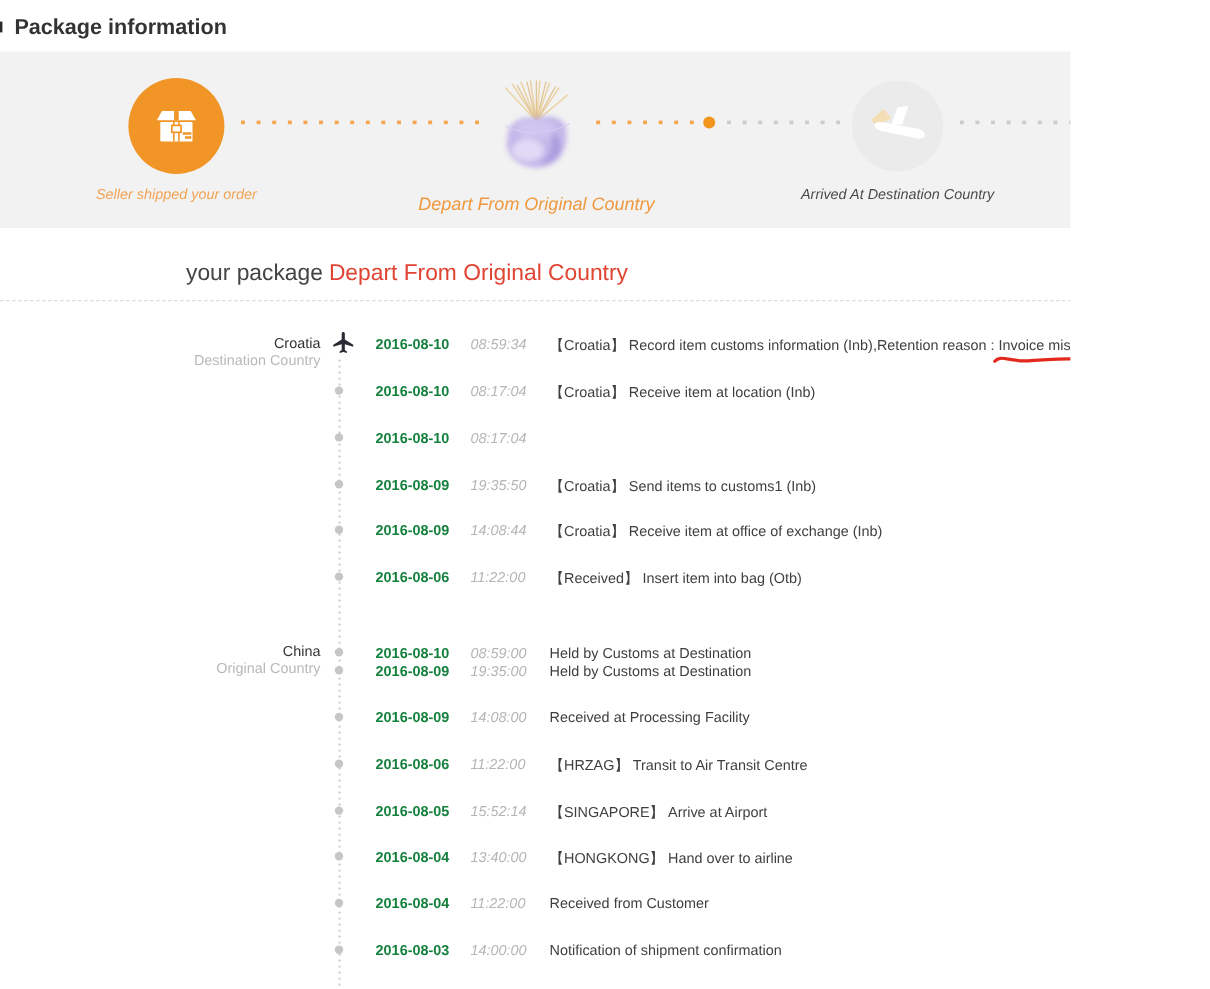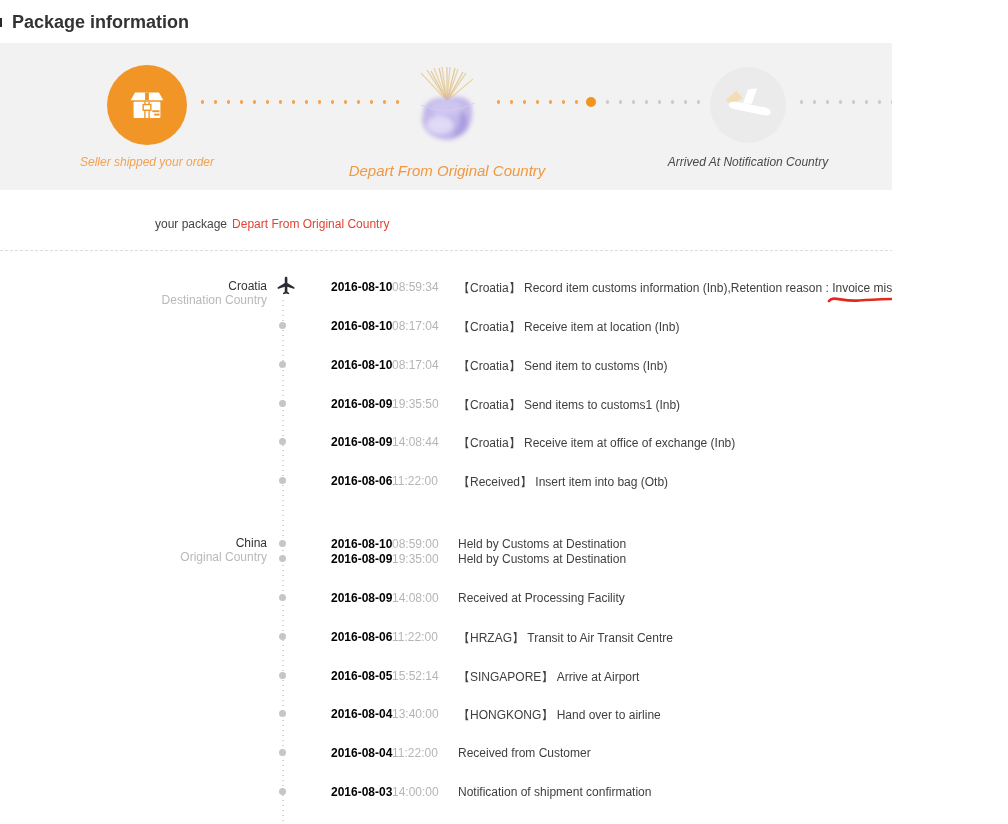--- a/index.html
+++ b/index.html
@@ -23,37 +23,37 @@
   .dots{position:absolute;top:56px;height:6px;background-repeat:repeat-x;background-position:left center;}
   .dots.orange{background-image:radial-gradient(circle,#F4A54E 1.7px,rgba(0,0,0,0) 1.9px);background-size:13px 6px;}
   .dots.gray{background-image:radial-gradient(circle,#cbcbcb 1.7px,rgba(0,0,0,0) 1.9px);background-size:13px 6px;}
   #dots-a{left:196px;width:212px;}
   #dots-b1{left:492px;width:92px;}
   #dots-b2{left:601px;width:105px;}
   #dots-c{left:795px;width:213px;}
   #current-dot{position:absolute;left:586px;top:54px;width:10px;height:10px;border-radius:50%;background:#F1951D;}
 
   
-  .status-line{position:absolute;left:155px;top:217px;font-size:12px;color:#444;}
+  .status-line{position:absolute;left:155px;top:217px;font-size:19px;color:#444;}
   .status-line .prefix{padding-right:5px;}
   .status-line .status{color:#E04432;}
   .sep{position:absolute;left:0;top:250px;width:1008px;height:0;border-top:1px dashed #ddd;}
 
   
   .vline{position:absolute;left:282px;top:298px;width:2px;height:526px;
          background-image:radial-gradient(circle,#d2d2d2 0.9px,rgba(0,0,0,0) 1.1px);
          background-size:2px 5px;background-repeat:repeat-y;}
   .row{position:absolute;left:0;width:1008px;height:18px;font-size:12px;}
   .row .side{position:absolute;left:97px;width:170px;top:-1px;text-align:right;line-height:14px;}
   .side .side-primary{color:#333;}
   .side .side-secondary{color:#b9b9b9;}
   .row .dot-marker{position:absolute;left:279px;top:3px;width:7px;height:7px;border-radius:50%;background:#c6c6c6;}
   .row .plane-marker{position:absolute;left:276px;top:-5px;width:21px;height:21px;}
-  .row .date{position:absolute;left:331px;font-weight:bold;color:#000000;}
-  .row .time{position:absolute;left:392px;color:#b5b5b5;}
+  .row .date{position:absolute;left:313px;font-weight:bold;color:#15803d;}
+  .row .time{position:absolute;left:392px;color:#b5b5b5;font-style:italic;}
   .row .msg{position:absolute;left:458px;color:#3f3f3f;white-space:nowrap;}
   .hl-wrap{position:relative;display:inline-block;}
   .hl-underline{position:absolute;left:-5px;bottom:-9px;pointer-events:none;}
 </style>
 </head>
 <body>
 
 <div id="app">
 
   <div class="edge-mark"></div>
@@ -124,21 +124,21 @@
         <polygon points="7,20 15,13 20,19 10,24" fill="#F3DDB5"></polygon>
         <polygon points="24,12 31,11 27,23 20,23" fill="#ffffff"></polygon>
         <path d="M9 23 Q10 21 14 21.5 L38 26 Q42 27.5 41.5 30 Q41 32.5 37 32 L13 27 Q9 26 9 23 Z" fill="#ffffff"></path>
       </svg>
     </div>
 
     <div class="dots gray" id="dots-c"></div>
 
     <div class="step-label" id="label1">Seller shipped your order</div>
     <div class="step-label" id="label2">Depart From Original Country</div>
-    <div class="step-label" id="label3">Arrived At Notification Country</div>
+    <div class="step-label" id="label3">Arrived At Destination Country</div>
   </div>
 
   <div class="status-line">
     <span class="prefix">your package</span><span class="status">Depart From Original Country</span>
   </div>
 
   <div class="sep"></div>
 
   <div class="vline"></div>
 
@@ -165,21 +165,20 @@
     <span class="date">2016-08-10</span>
     <span class="time">08:17:04</span>
     <span class="msg"><span class="msg-text">【Croatia】 Receive item at location (Inb)</span></span>
   </div>
       <div class="row" style="top: 358px;">
 
     <span class="dot-marker"></span>
 
     <span class="date">2016-08-10</span>
     <span class="time">08:17:04</span>
-    <span class="msg"><span class="msg-text">【Croatia】 Send item to customs (Inb)</span></span>
   </div>
       <div class="row" style="top: 397px;">
 
     <span class="dot-marker"></span>
 
     <span class="date">2016-08-09</span>
     <span class="time">19:35:50</span>
     <span class="msg"><span class="msg-text">【Croatia】 Send items to customs1 (Inb)</span></span>
   </div>
       <div class="row" style="top: 435px;">

